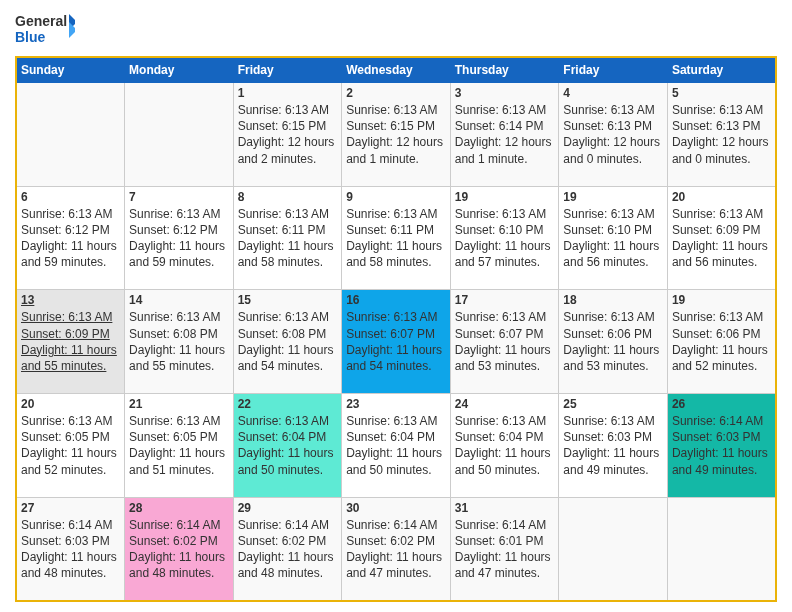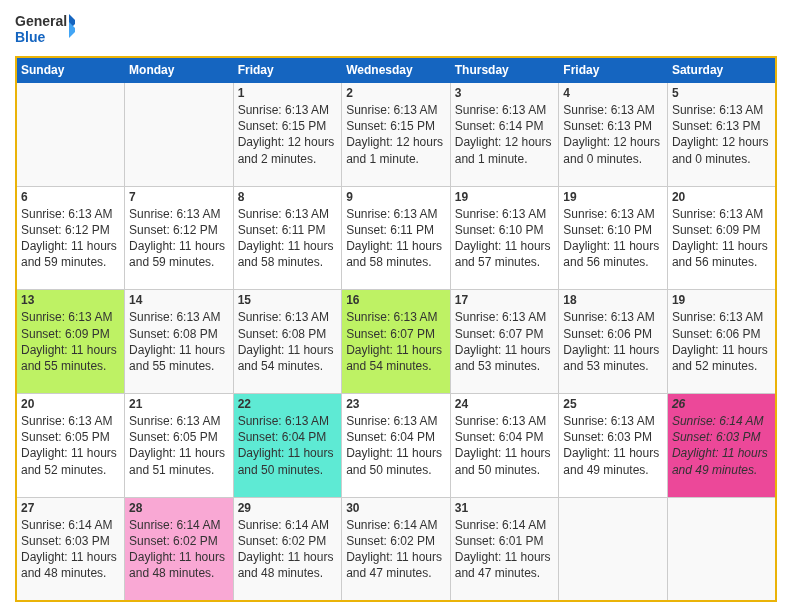--- a/index.html
+++ b/index.html
@@ -198,42 +198,42 @@
           </td>
           <td style="background: rgb(255, 255, 255);">
             <span class="day-num">20</span>
             <div class="cell-info" style="white-space: pre-line;">Sunrise: 6:13 AM
 Sunset: 6:09 PM
 Daylight: 11 hours
 and 56 minutes.</div>
           </td>
         </tr>
         <tr>
-          <td style="background: #bef264;">
+          <td style="background: #e5e5e5; text-decoration: underline;">
             <span class="day-num">13</span>
             <div class="cell-info" style="white-space: pre-line;">Sunrise: 6:13 AM
 Sunset: 6:09 PM
 Daylight: 11 hours
 and 55 minutes.</div>
           </td>
           <td style="background: rgb(249, 249, 249);">
             <span class="day-num">14</span>
             <div class="cell-info" style="white-space: pre-line;">Sunrise: 6:13 AM
 Sunset: 6:08 PM
 Daylight: 11 hours
 and 55 minutes.</div>
           </td>
           <td style="background: rgb(249, 249, 249);">
             <span class="day-num">15</span>
             <div class="cell-info" style="white-space: pre-line;">Sunrise: 6:13 AM
 Sunset: 6:08 PM
 Daylight: 11 hours
 and 54 minutes.</div>
           </td>
-          <td style="background: #bef264;">
+          <td style="background: #0ea5e9;">
             <span class="day-num">16</span>
             <div class="cell-info" style="white-space: pre-line;">Sunrise: 6:13 AM
 Sunset: 6:07 PM
 Daylight: 11 hours
 and 54 minutes.</div>
           </td>
           <td style="background: rgb(249, 249, 249);">
             <span class="day-num">17</span>
             <div class="cell-info" style="white-space: pre-line;">Sunrise: 6:13 AM
 Sunset: 6:07 PM
@@ -291,21 +291,21 @@
 Daylight: 11 hours
 and 50 minutes.</div>
           </td>
           <td style="background: rgb(255, 255, 255);">
             <span class="day-num">25</span>
             <div class="cell-info" style="white-space: pre-line;">Sunrise: 6:13 AM
 Sunset: 6:03 PM
 Daylight: 11 hours
 and 49 minutes.</div>
           </td>
-          <td style="background: #ec4899; font-style: italic;">
+          <td style="background: #14b8a6;">
             <span class="day-num">26</span>
             <div class="cell-info" style="white-space: pre-line;">Sunrise: 6:14 AM
 Sunset: 6:03 PM
 Daylight: 11 hours
 and 49 minutes.</div>
           </td>
         </tr>
         <tr>
           <td style="background: rgb(249, 249, 249);">
             <span class="day-num">27</span>

